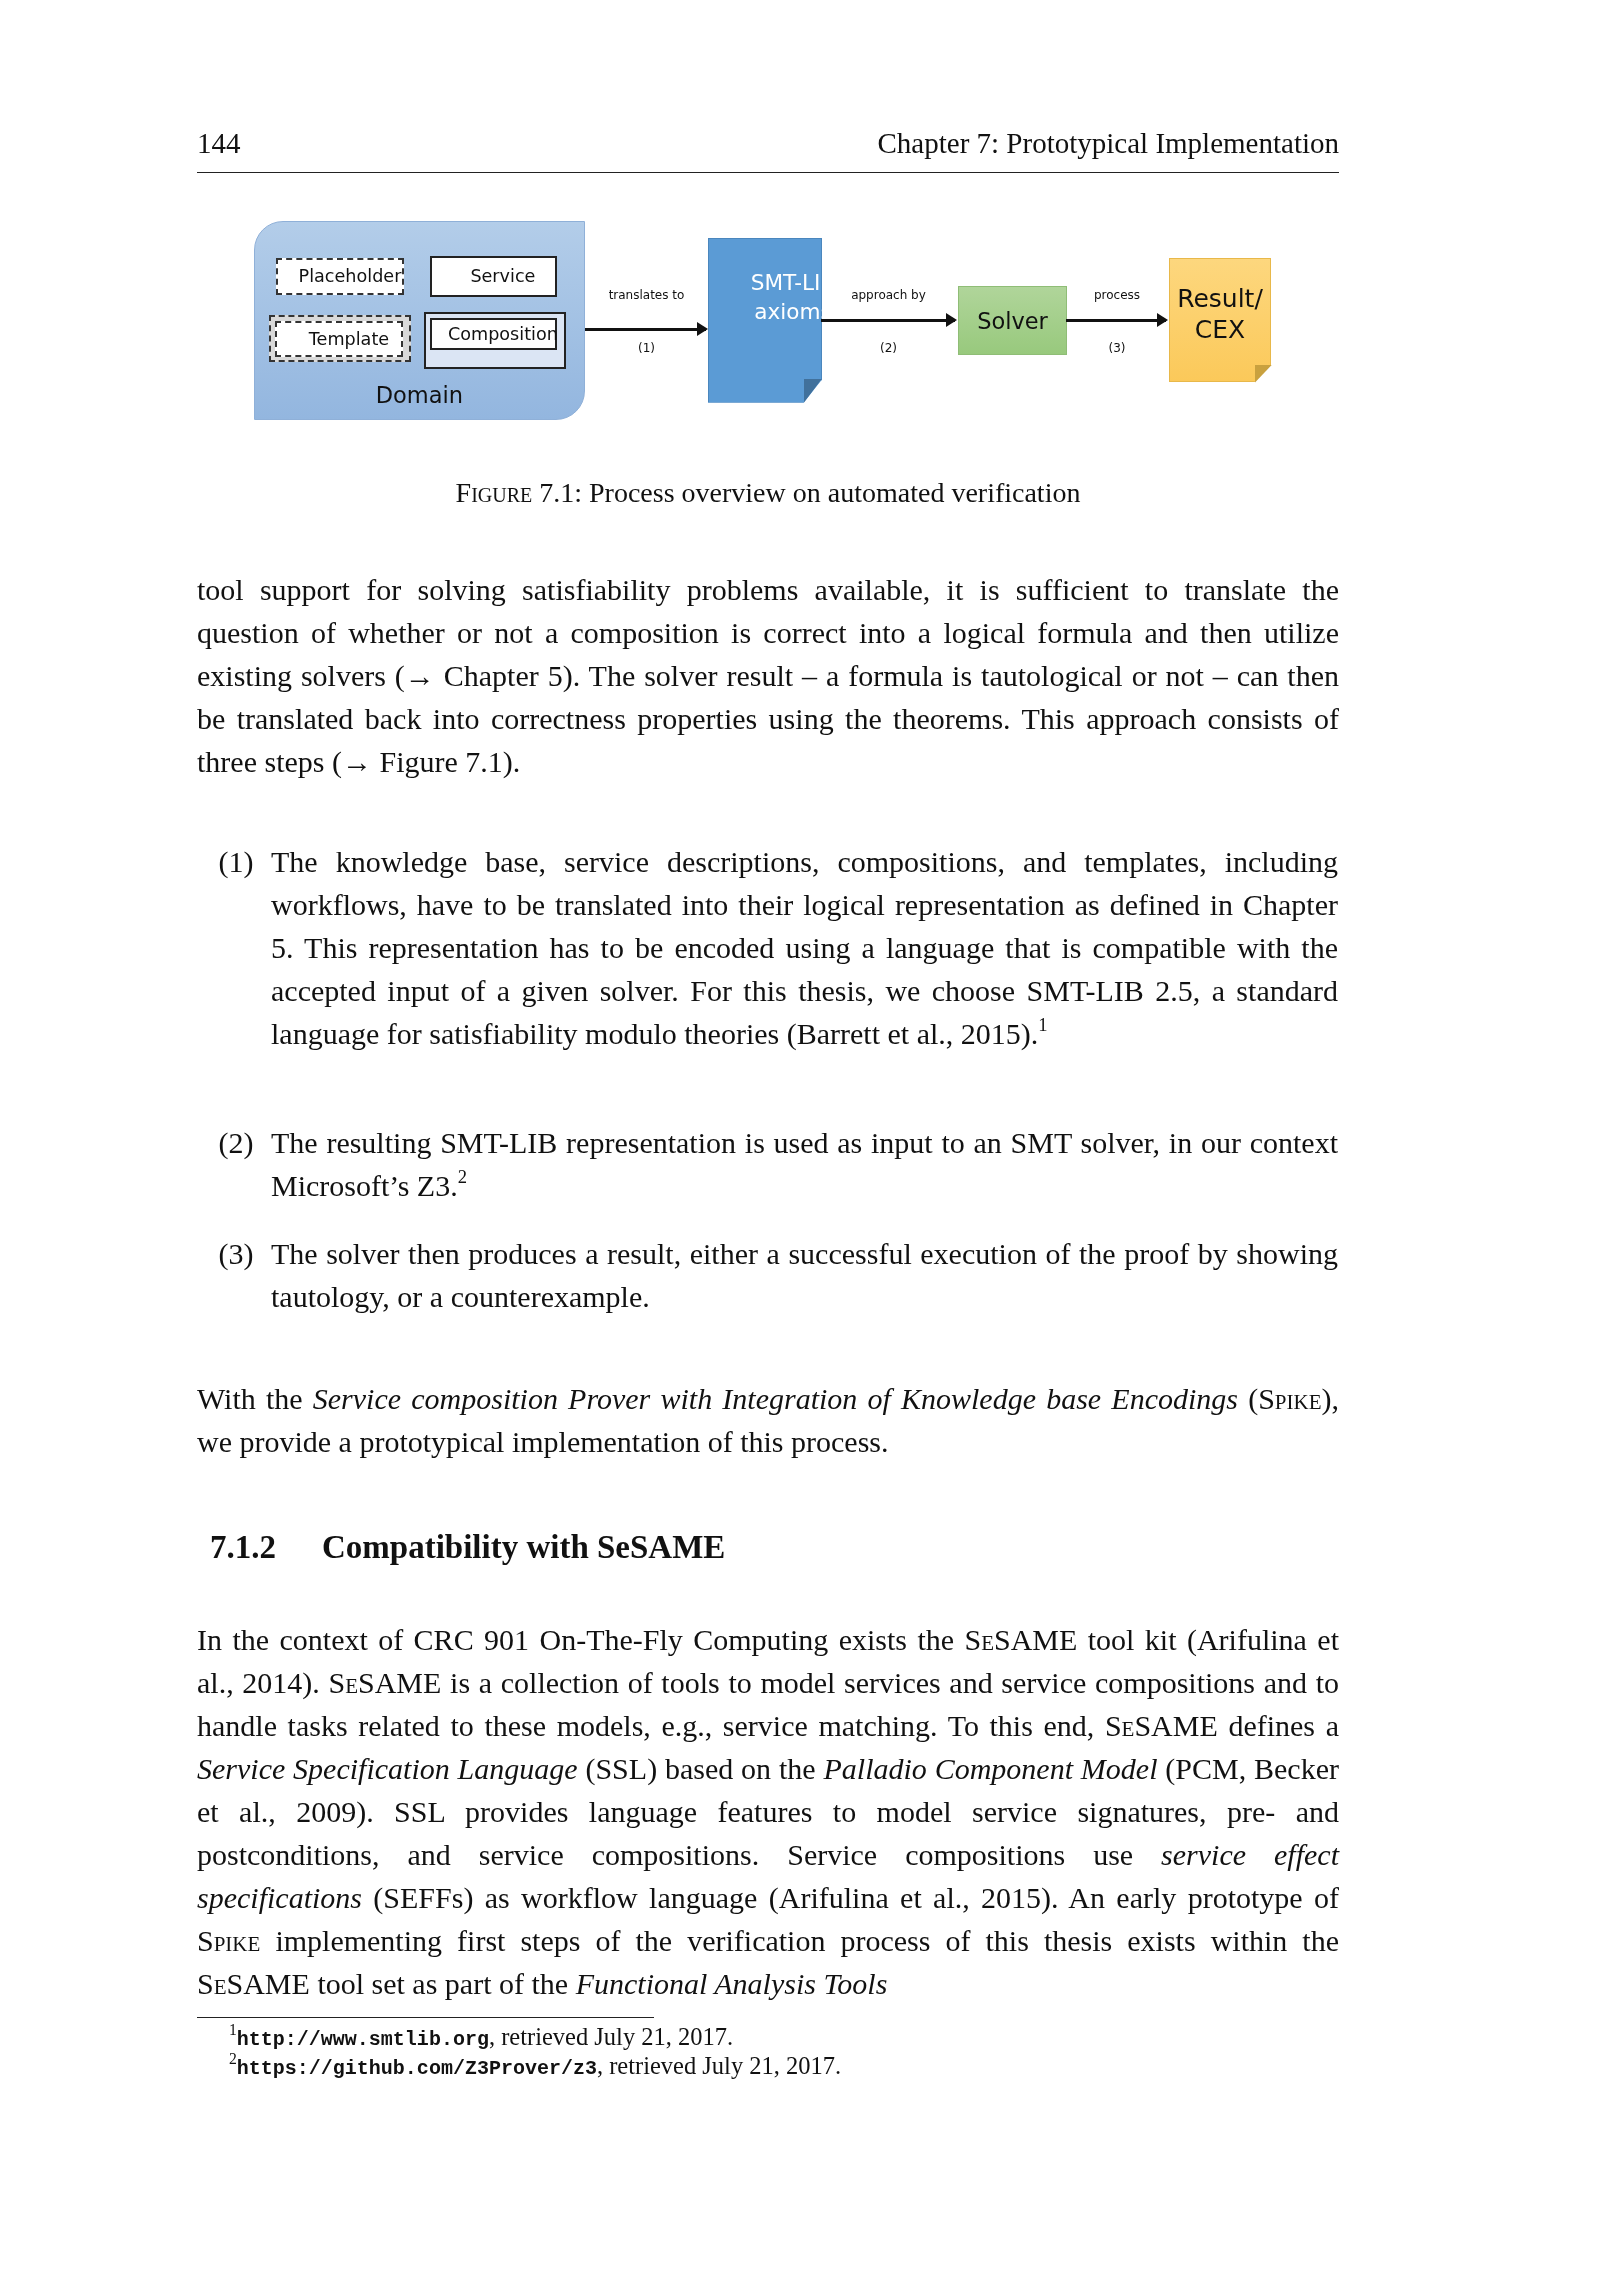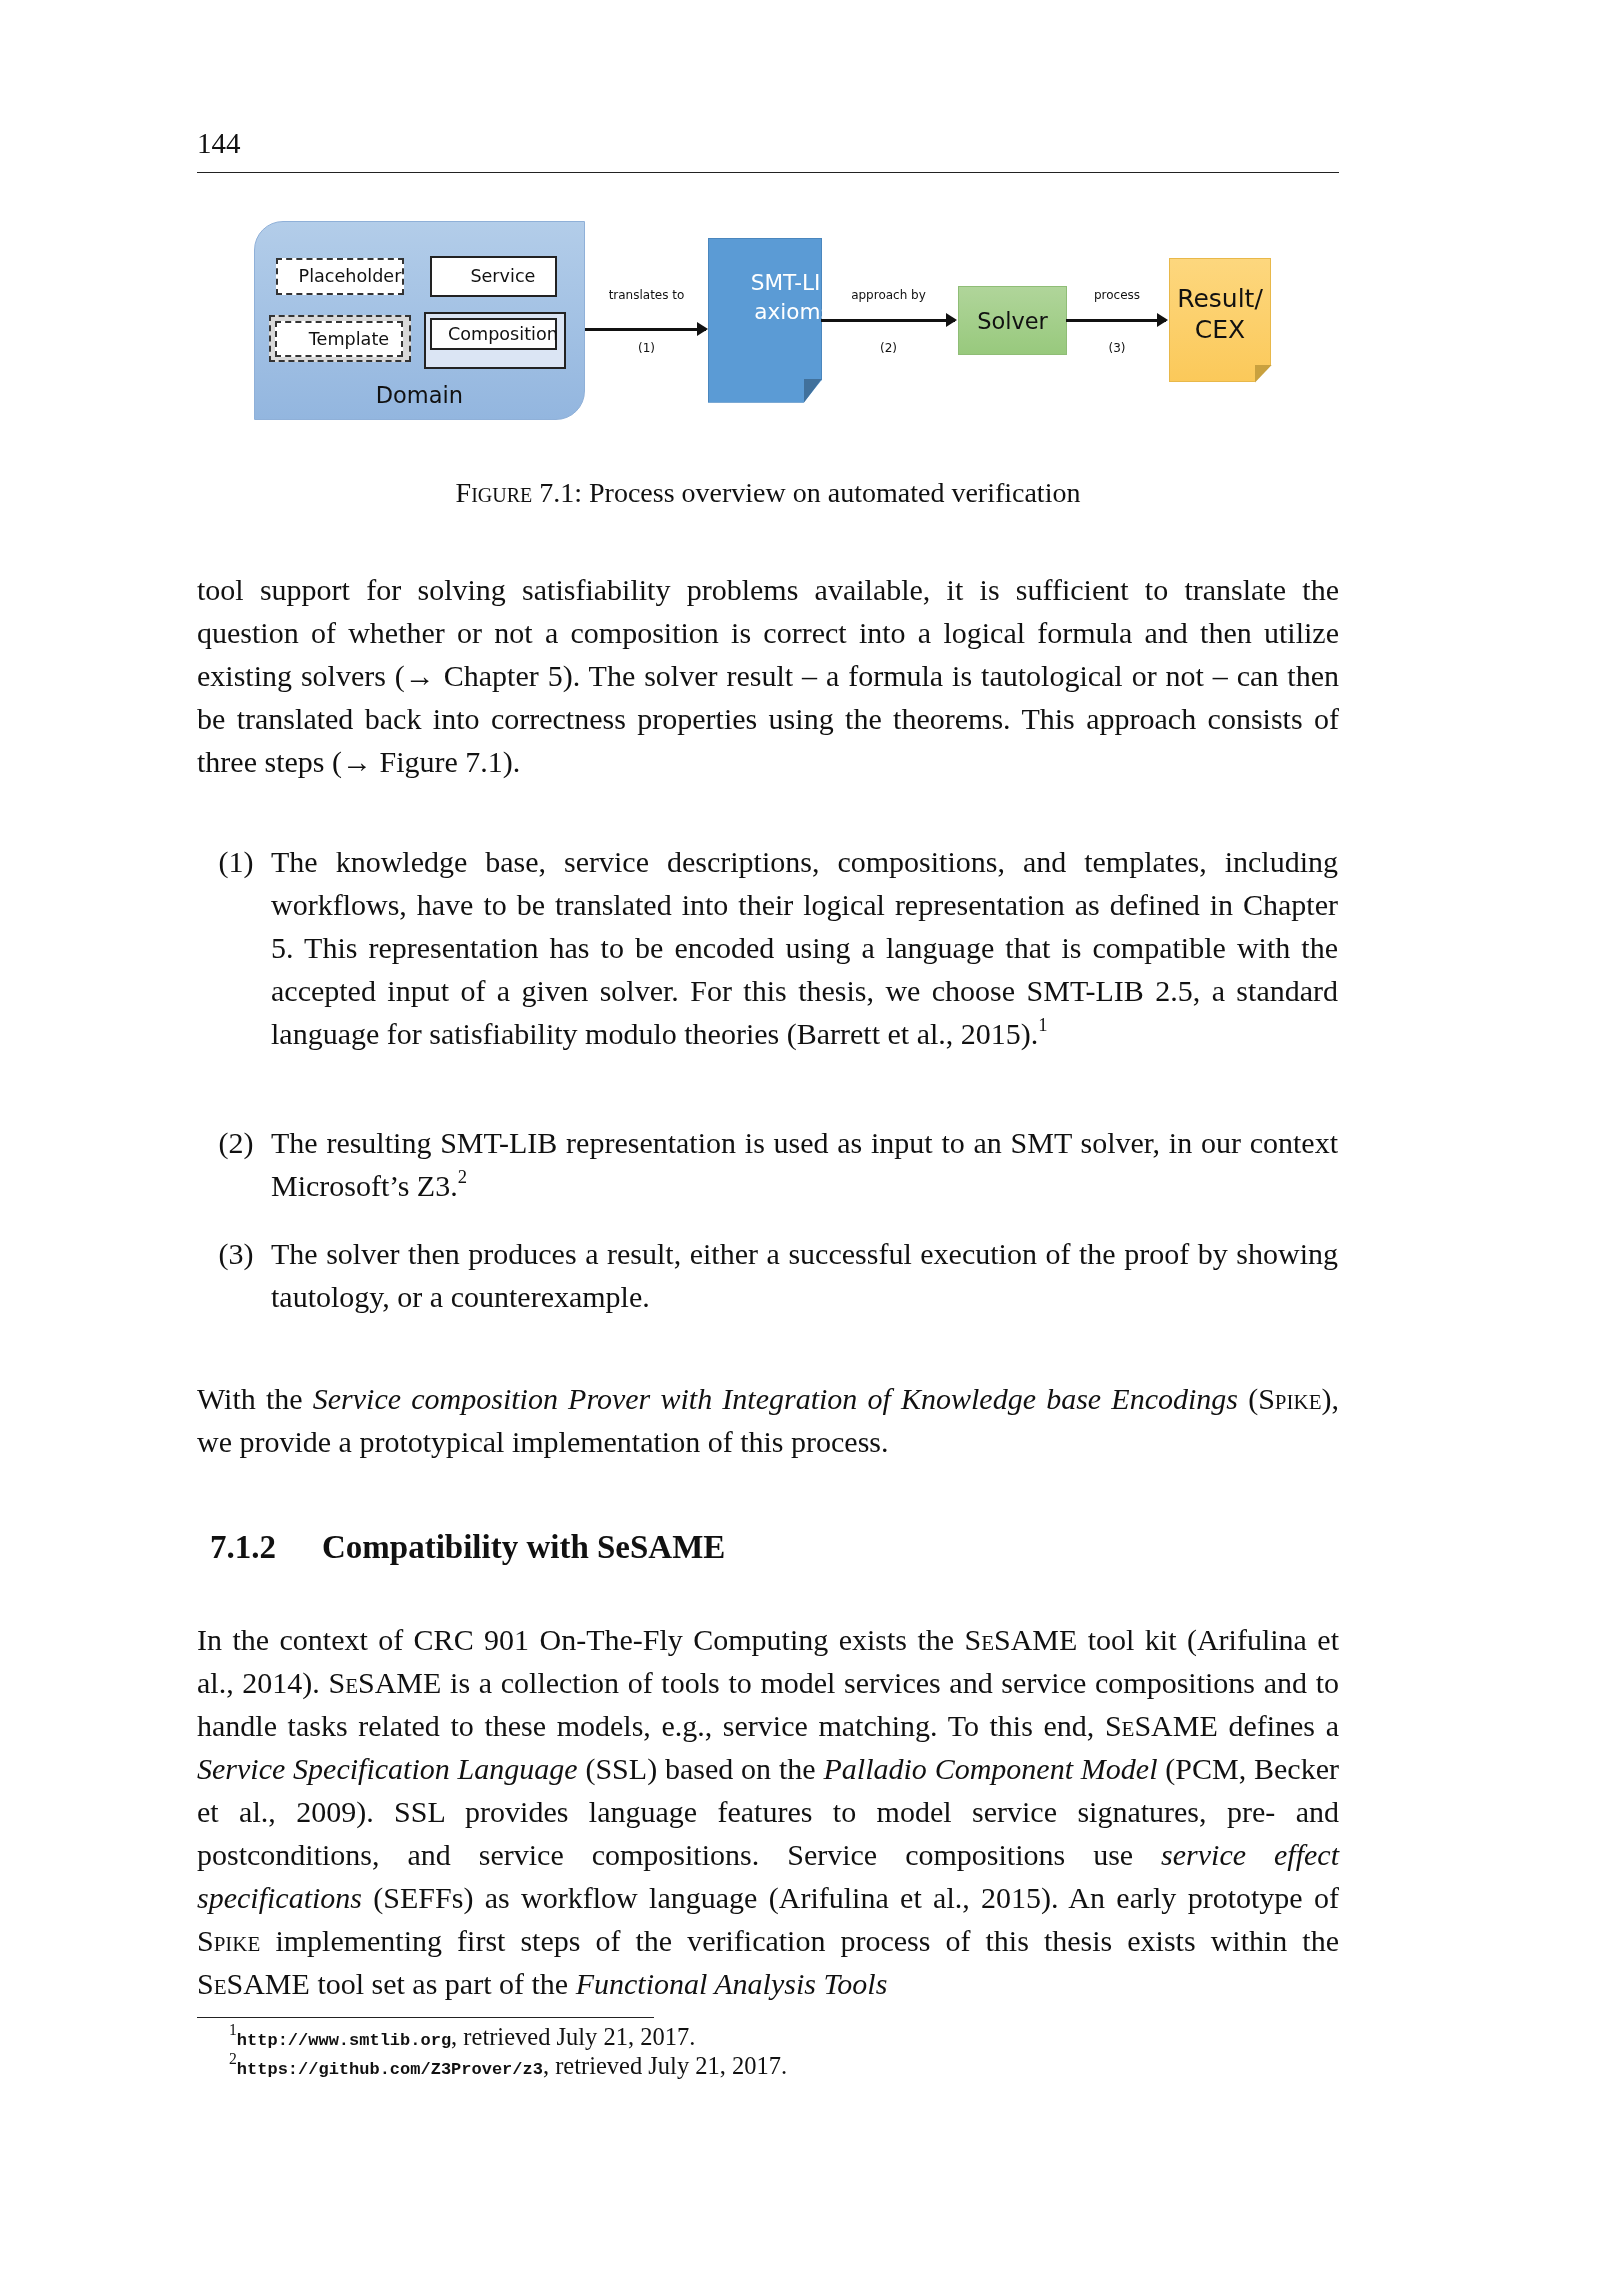--- a/index.html
+++ b/index.html
@@ -50,29 +50,30 @@
   .para { position: absolute; left: 197px; width: 1142px; font-size: 30px; line-height: 43px;
           text-align: justify; }
   .li { position: absolute; left: 197px; width: 1142px; font-size: 30px; line-height: 43px; }
   .li .num { position: absolute; left: 21.6px; top: 0; }
   .li .body { position: absolute; left: 74px; width: 1067px; text-align: justify; }
   sup { font-size: 18.6px; line-height: 0; vertical-align: 12.7px; }
   .h3 { position: absolute; left: 210px; top: 1529px; font-size: 33px; font-weight: bold; }
   .h3 .snum { display: inline-block; width: 112px; }
   .fn-rule { left: 197px; top: 2017px; width: 457px; border-top: 1.4px solid #222; }
   .fn { position: absolute; left: 229px; font-size: 24.5px; line-height: 29px; }
-  .mono { font-family: "Liberation Mono", "DejaVu Sans Mono", monospace; font-size: 17px; font-weight: bold; }
+  .mono { font-family: "Liberation Mono", "DejaVu Sans Mono", monospace; font-size: 20px; font-weight: bold; }
   .fn sup { font-size: 15.7px; vertical-align: 9.8px; }
   em { font-style: italic; }
 </style>
 </head>
 <body>
 
 <div class="abs header">
   <span class="pnum">144</span>
+  <span class="ctitle">Chapter 7: Prototypical Implementation</span>
 </div>
 <div class="abs header-rule"></div>
 
 <div class="abs fig">
   <div class="domain">
     <div class="ibox dashed" style="left:21.6px;top:36px;width:128px;height:37px;">
       <span>Placeholder</span>
     </div>
     <div class="ibox solid" style="left:175px;top:34px;width:127px;height:41px;">
       <span>Service</span>

